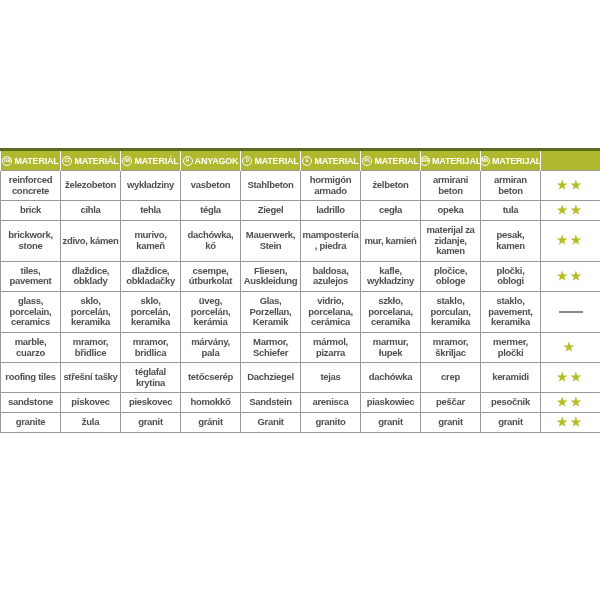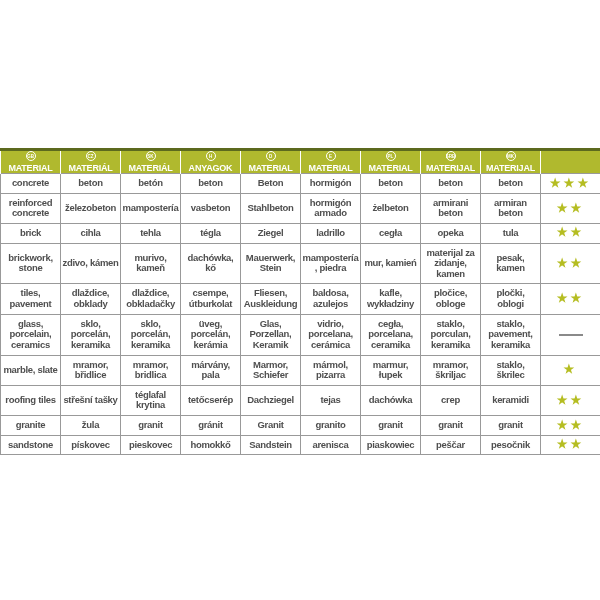--- a/index.html
+++ b/index.html
@@ -30,21 +30,21 @@
     color:var(--header-text);
     height:21px;
     font-size:9px;
     font-weight:bold;
     letter-spacing:-0.2px;
     padding:0;
     vertical-align:middle;
     white-space:nowrap;
     overflow:hidden;
   }
-  .hcell{display:flex;align-items:center;justify-content:center;gap:2px;flex-direction:column;}
+  .hcell{display:flex;align-items:center;justify-content:center;gap:2px;}
   .lang-circle{
     flex:0 0 auto;
     display:inline-flex;align-items:center;justify-content:center;
     width:10px;height:10px;border:1px solid #fff;border-radius:50%;
     font-size:4.5px;font-weight:bold;color:#fff;letter-spacing:0;
   }
   tbody td{
     border:1px solid var(--grid);
     color:var(--cell-text);
     font-size:9.5px;
@@ -140,35 +140,23 @@
             <span class="hcell">
               <span class="lang-circle">MK</span>
               <span>MATERIJAL</span>
             </span>
           </th>
           <th></th>
         </tr>
     </thead>
     <tbody>
         <tr>
-          <td>concrete</td>
-          <td>beton</td>
-          <td>betón</td>
-          <td>beton</td>
-          <td>Beton</td>
-          <td>hormigón</td>
-          <td>beton</td>
-          <td>beton</td>
-          <td>beton</td>
-          <td class="rating">★★★</td>
-        </tr>
-        <tr>
           <td>reinforced concrete</td>
           <td>železobeton</td>
-          <td>mampostería</td>
+          <td>wykładziny</td>
           <td>vasbeton</td>
           <td>Stahlbeton</td>
           <td>hormigón armado</td>
           <td>żelbeton</td>
           <td>armirani beton</td>
           <td>armiran beton</td>
           <td class="rating">★★</td>
         </tr>
         <tr>
           <td>brick</td>
@@ -206,68 +194,68 @@
           <td>pločki, oblogi</td>
           <td class="rating">★★</td>
         </tr>
         <tr>
           <td>glass, porcelain, ceramics</td>
           <td>sklo, porcelán, keramika</td>
           <td>sklo, porcelán, keramika</td>
           <td>üveg, porcelán, kerámia</td>
           <td>Glas, Porzellan, Keramik</td>
           <td>vidrio, porcelana, cerámica</td>
-          <td>cegła, porcelana, ceramika</td>
+          <td>szkło, porcelana, ceramika</td>
           <td>staklo, porculan, keramika</td>
           <td>staklo, pavement, keramika</td>
           <td class="rating"><span class="dash-line"></span></td>
         </tr>
         <tr>
-          <td>marble, slate</td>
+          <td>marble, cuarzo</td>
           <td>mramor, břidlice</td>
           <td>mramor, bridlica</td>
           <td>márvány, pala</td>
           <td>Marmor, Schiefer</td>
           <td>mármol, pizarra</td>
           <td>marmur, łupek</td>
           <td>mramor, škriljac</td>
-          <td>staklo, škrilec</td>
+          <td>mermer, pločki</td>
           <td class="rating">★</td>
         </tr>
         <tr>
           <td>roofing tiles</td>
           <td>střešní tašky</td>
           <td>téglafal krytina</td>
           <td>tetőcserép</td>
           <td>Dachziegel</td>
           <td>tejas</td>
           <td>dachówka</td>
           <td>crep</td>
           <td>keramidi</td>
           <td class="rating">★★</td>
         </tr>
         <tr>
-          <td>granite</td>
-          <td>žula</td>
-          <td>granit</td>
-          <td>gránit</td>
-          <td>Granit</td>
-          <td>granito</td>
-          <td>granit</td>
-          <td>granit</td>
-          <td>granit</td>
-          <td class="rating">★★</td>
-        </tr>
-        <tr>
           <td>sandstone</td>
           <td>pískovec</td>
           <td>pieskovec</td>
           <td>homokkő</td>
           <td>Sandstein</td>
           <td>arenisca</td>
           <td>piaskowiec</td>
           <td>peščar</td>
           <td>pesočnik</td>
           <td class="rating">★★</td>
         </tr>
+        <tr>
+          <td>granite</td>
+          <td>žula</td>
+          <td>granit</td>
+          <td>gránit</td>
+          <td>Granit</td>
+          <td>granito</td>
+          <td>granit</td>
+          <td>granit</td>
+          <td>granit</td>
+          <td class="rating">★★</td>
+        </tr>
       </tbody>
   </table>
 </div>
 
 </body></html>

